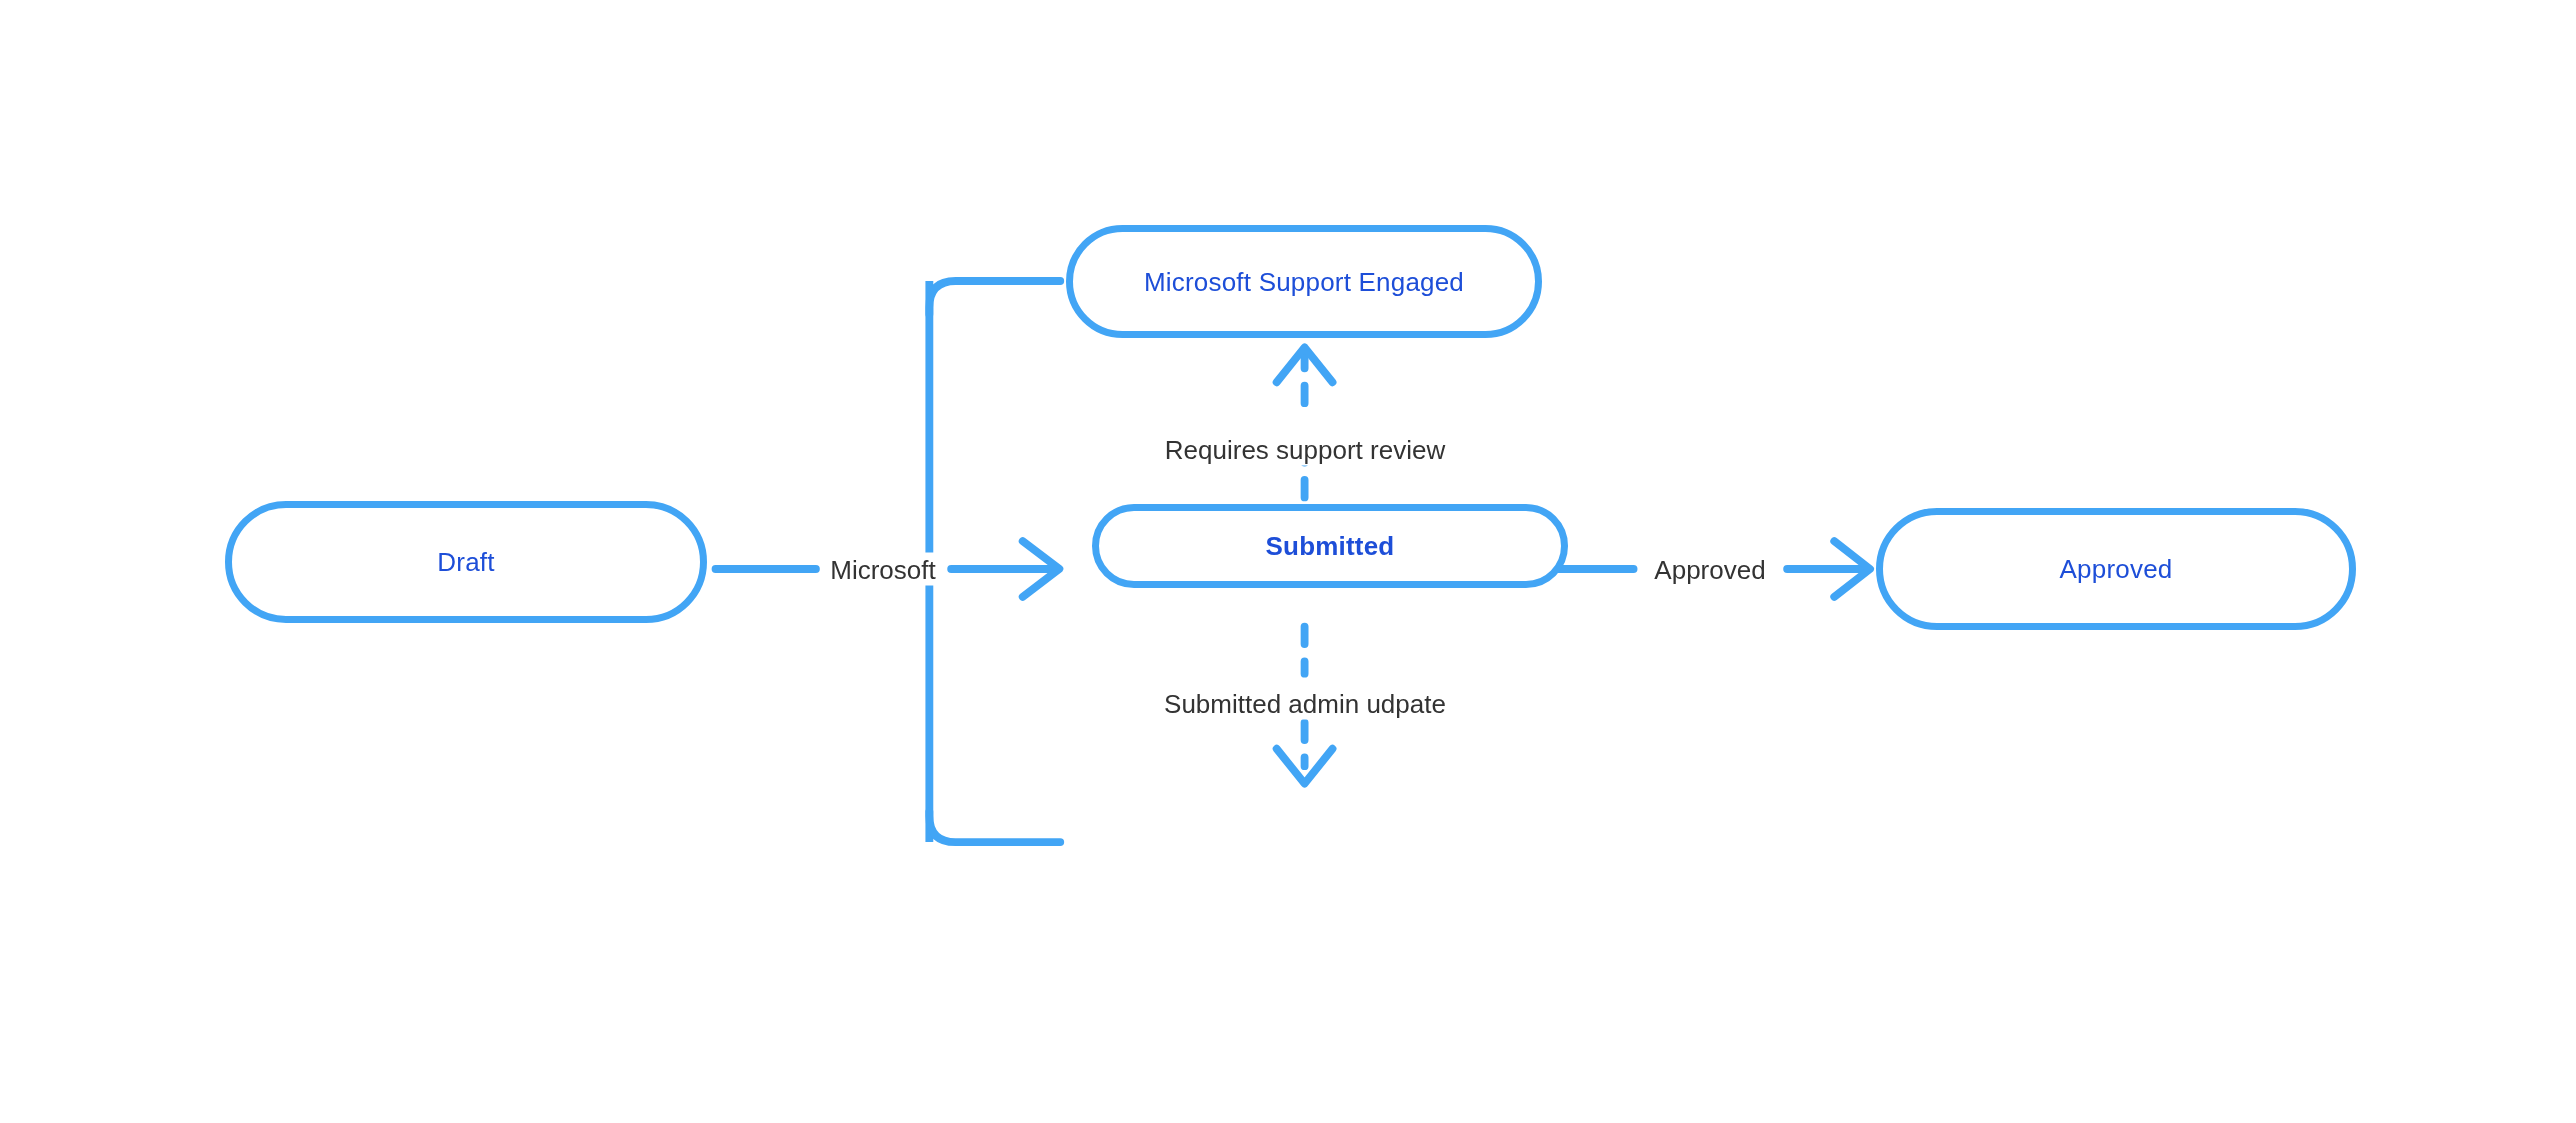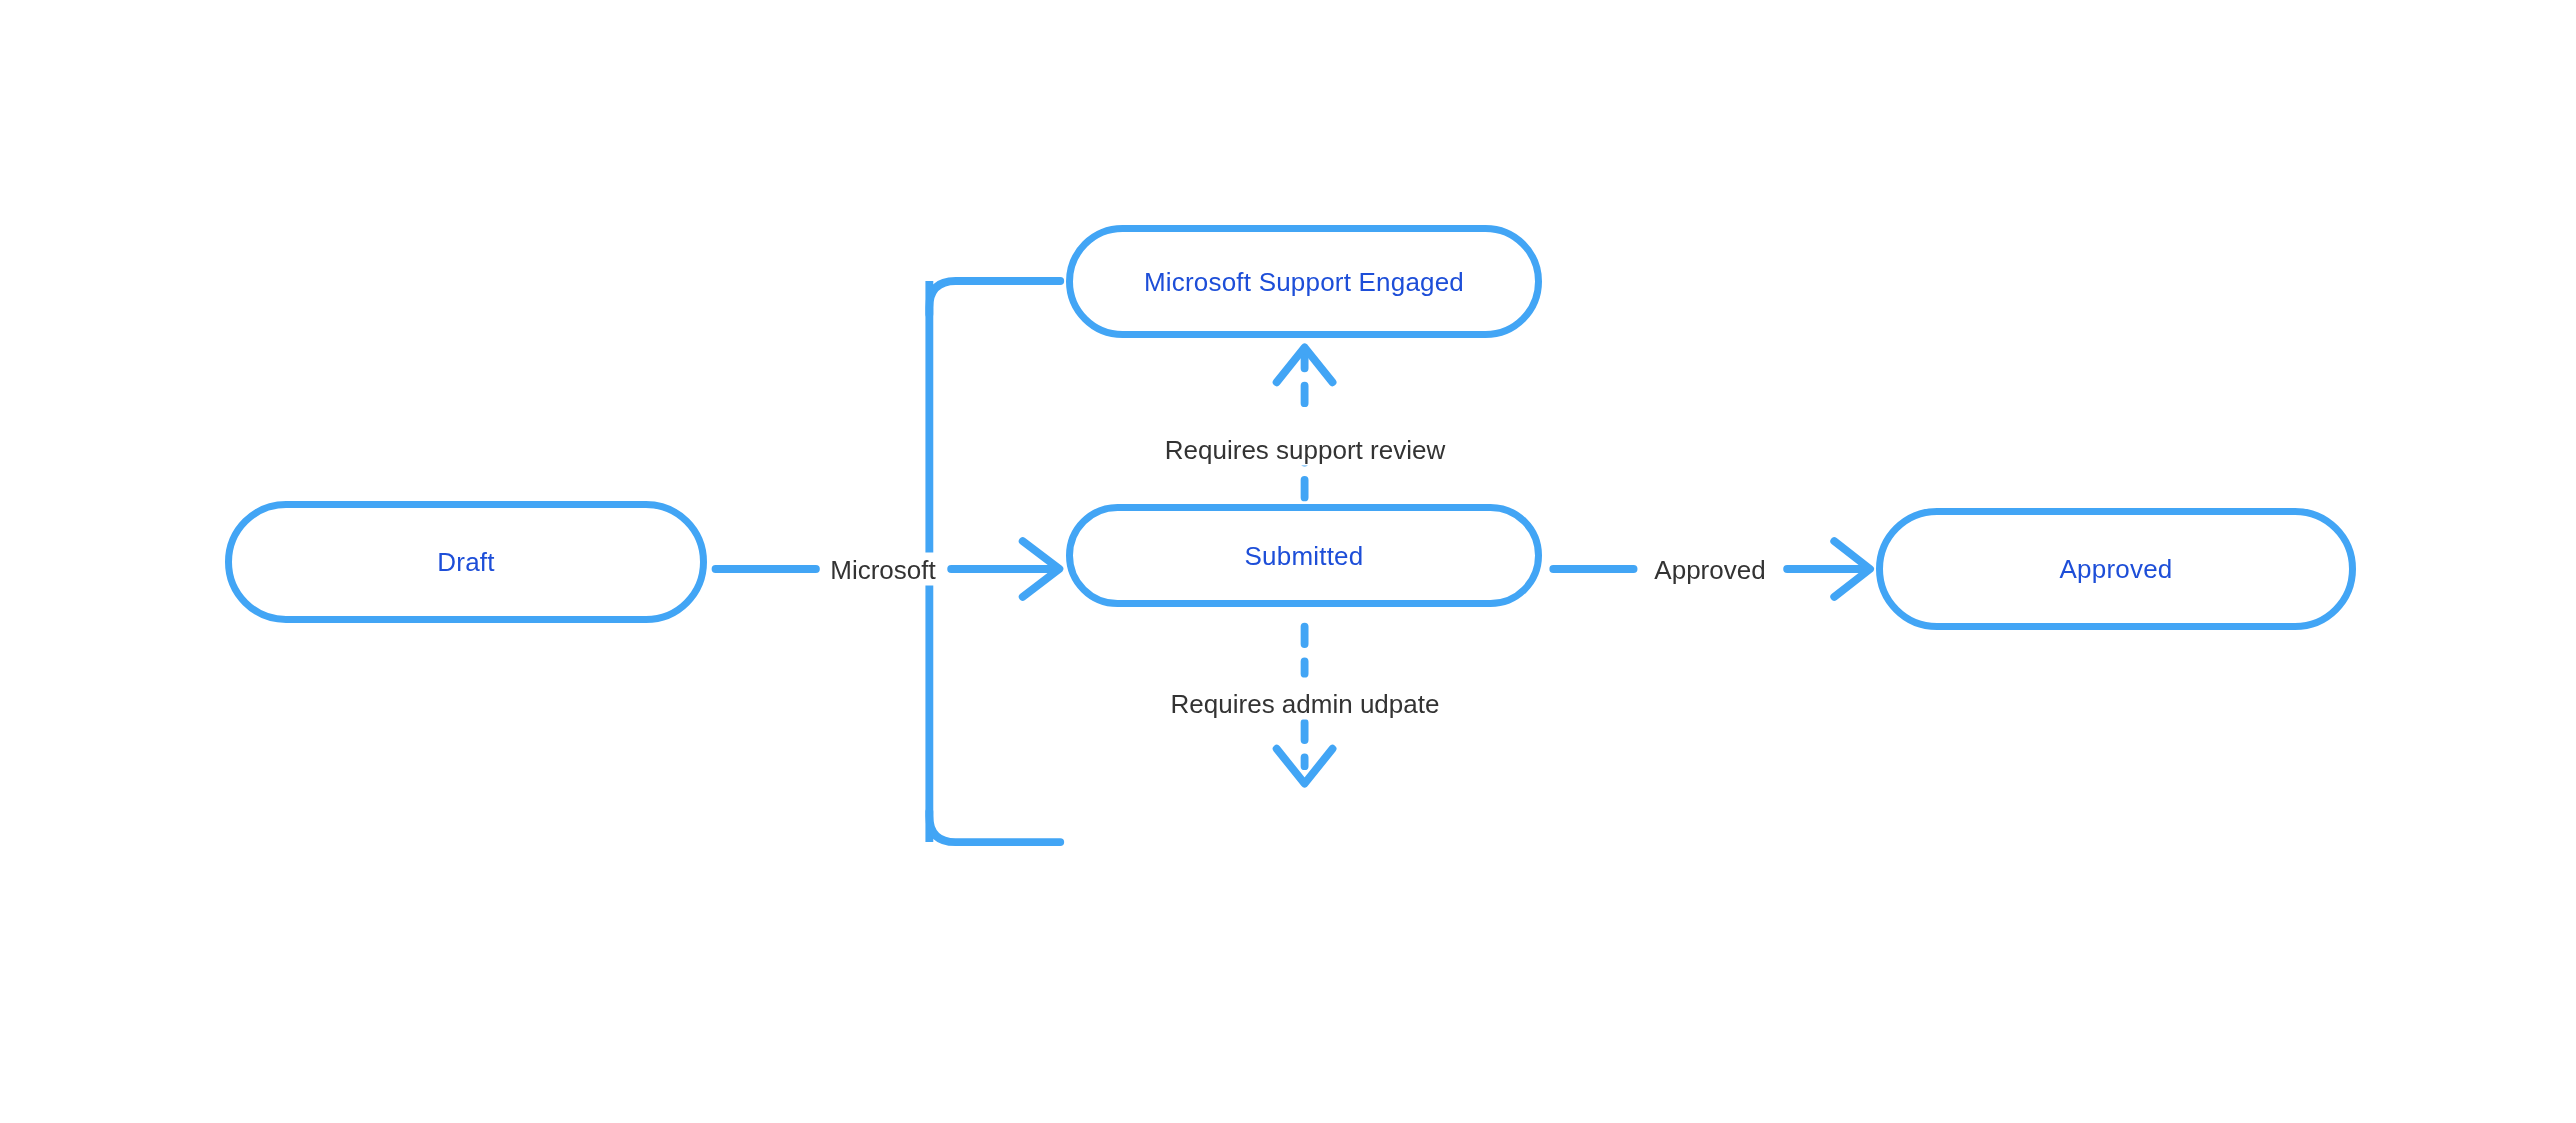--- a/index.html
+++ b/index.html
@@ -91,31 +91,31 @@
   </svg>
 
   <div class="node" style="left:225px; top:501px; width:482px; height:122px;">
     <span class="node-label">Draft</span>
   </div>
 
   <div class="node" style="left:1066px; top:225px; width:476px; height:113px;">
     <span class="node-label">Microsoft Support Engaged</span>
   </div>
 
-  <div class="node" style="left:1066px; top:504px; width:476px; height:103px;">
+  <div class="node" style="left:1092px; top:504px; width:476px; height:84px;font-weight:bold;">
     <span class="node-label">Submitted</span>
   </div>
 
 
   <div class="node" style="left:1876px; top:508px; width:480px; height:122px;">
     <span class="node-label">Approved</span>
   </div>
 
   <div class="edge-label center" style="left:883px; top:569px;">Microsoft</div>
 
   <div class="edge-label center" style="left:1710px; top:569px;">Approved</div>
 
   <div class="edge-label center" style="left:1305px; top:423px;margin-top:26px;">Requires support review</div>
 
-  <div class="edge-label center" style="left:1305px; top:703px;">Requires admin udpate</div>
+  <div class="edge-label center" style="left:1305px; top:703px;">Submitted admin udpate</div>
 
 </div>
 
 
 </body></html>

